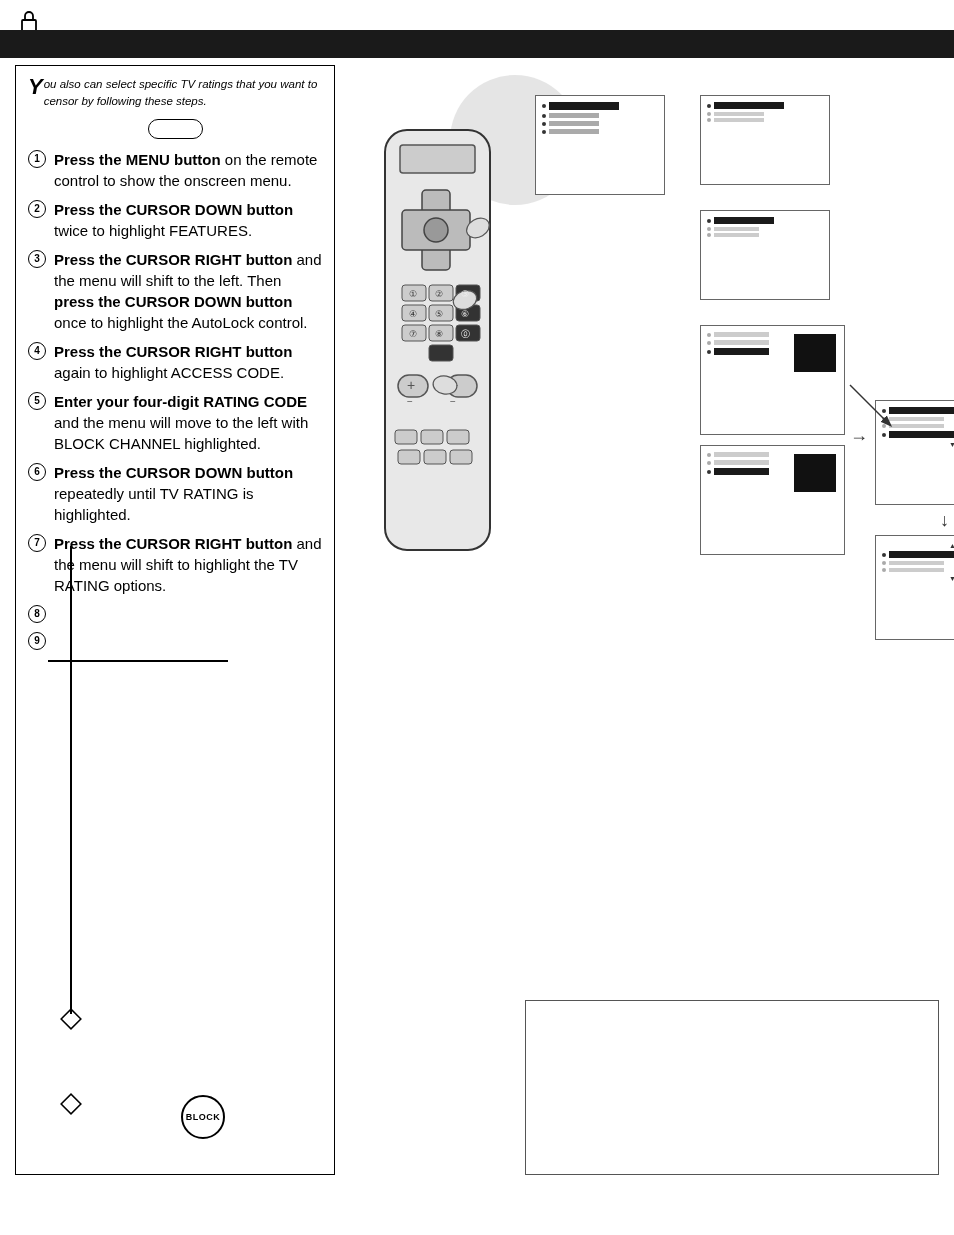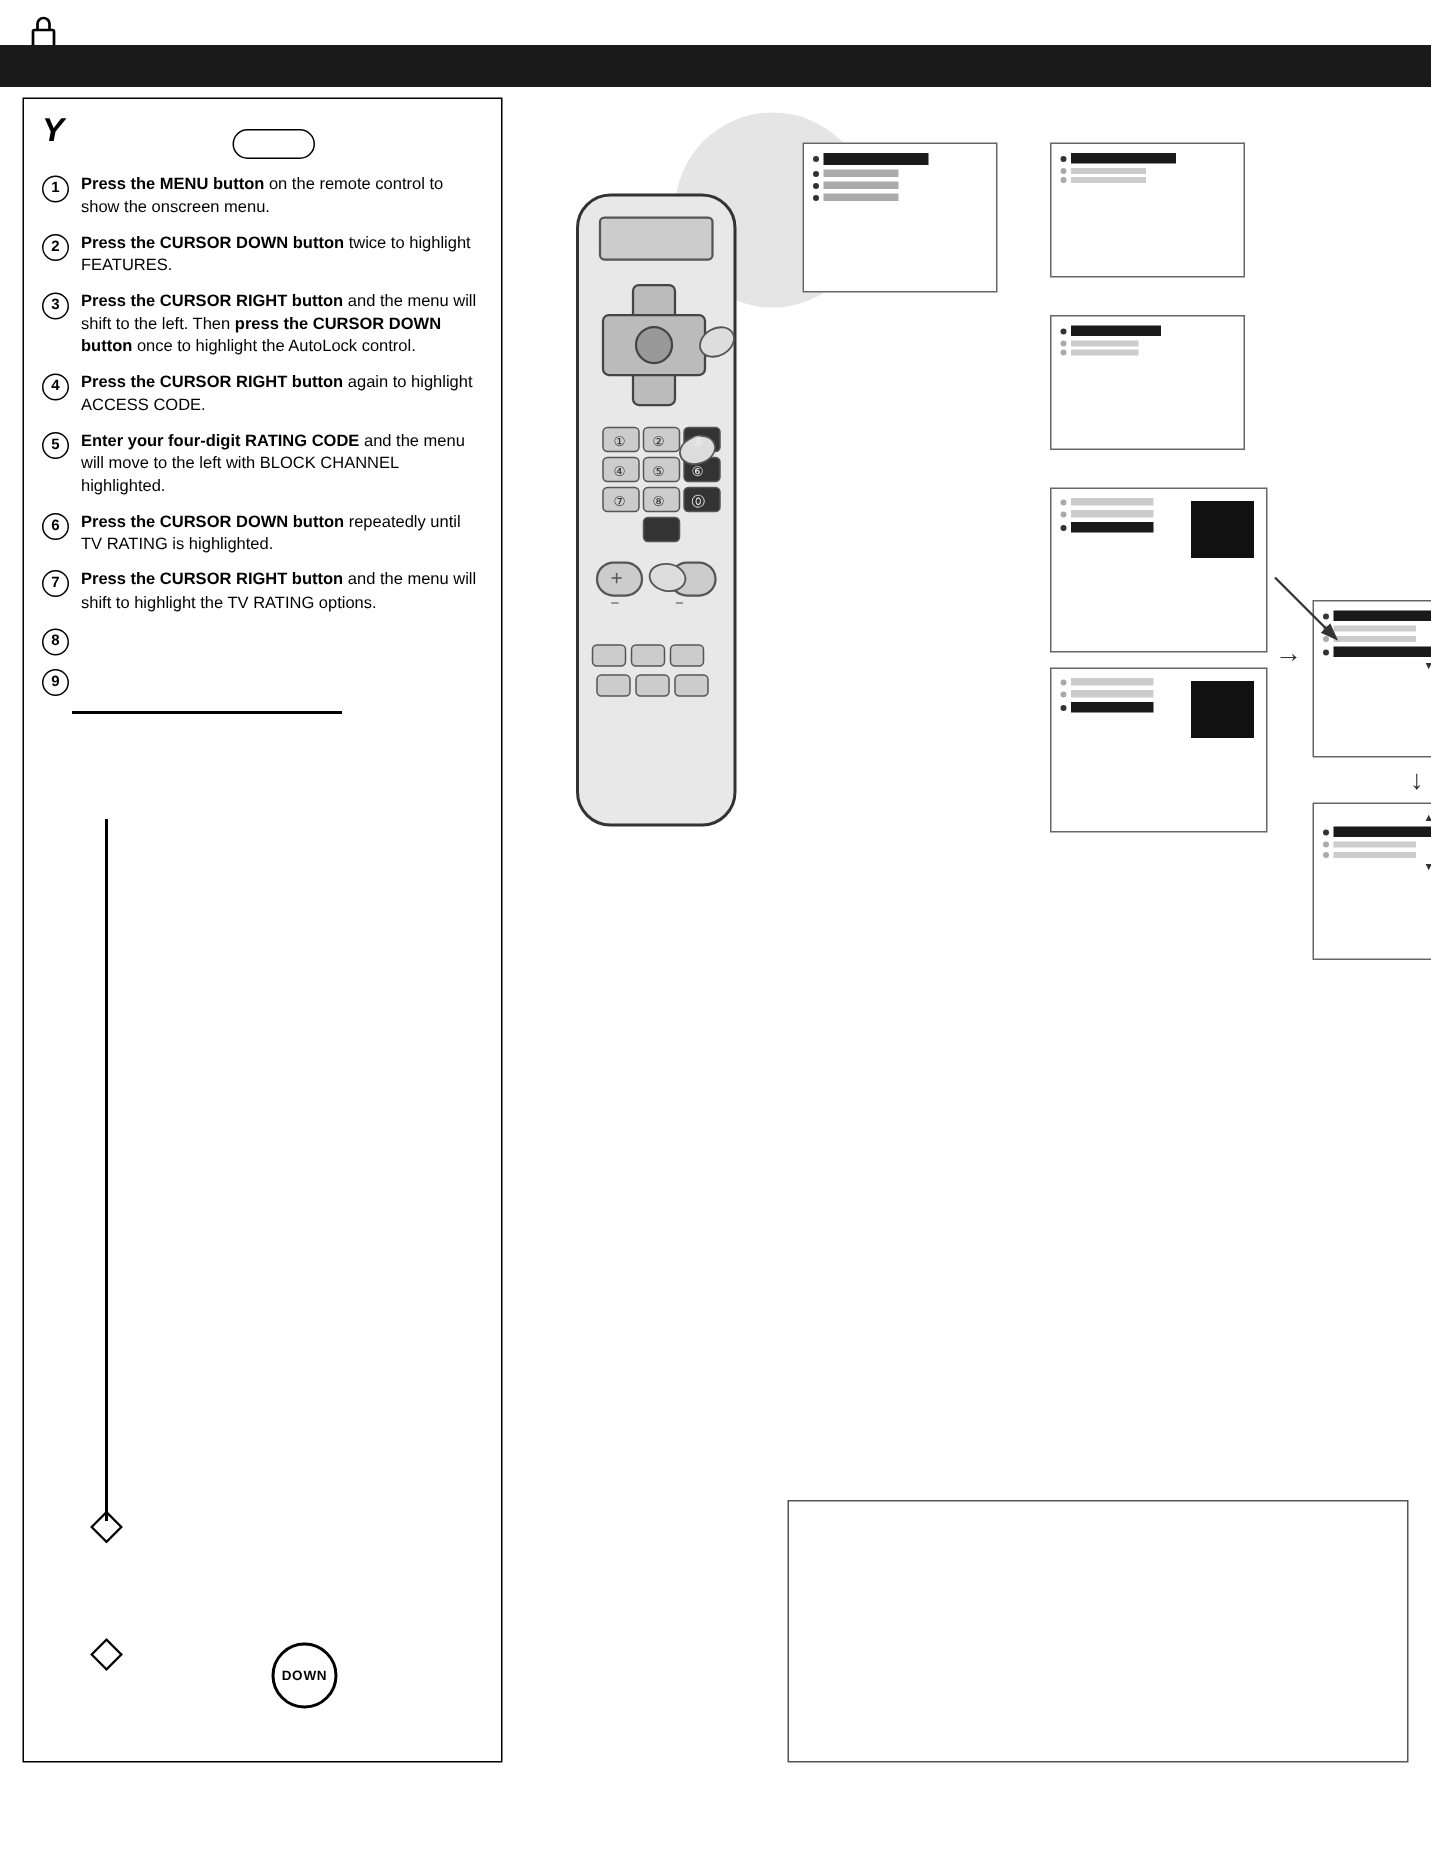--- a/index.html
+++ b/index.html
@@ -107,21 +107,21 @@
       display: flex;
       align-items: center;
       justify-content: center;
       font-size: 10px;
       font-weight: bold;
       flex-shrink: 0;
     }
 
     .step-text {
       flex: 1;
-      font-size: 11px;
+      font-size: 15px;
     }
 
     .step-text strong {
       font-weight: bold;
     }
 
     .divider-line {
       width: 180px;
       height: 1.5px;
       background: #000;
@@ -218,20 +218,21 @@
   </div>
 </div>
 
 <div class="header-bar"></div>
 
 <div class="left-panel">
   <div class="left-panel-inner">
 
     <div class="intro-text">
       <span style="font-size:22px;font-style:italic;font-weight:bold;float:left;margin-right:1px;line-height:1;">Y</span>
+      <span>ou also can select specific TV ratings that you want to censor by following these steps.</span>
     </div>
 
     <div class="menu-button-illustration">
       <div class="menu-btn-shape"></div>
     </div>
 
     <div class="step">
       <div class="step-number">
         <div class="step-circle">1</div>
       </div>
@@ -321,21 +322,21 @@
   </div>
 
   <div style="position:absolute; bottom:55px; left:44px;">
     <svg width="22" height="22" viewBox="0 0 22 22">
       <rect x="4" y="4" width="14" height="14" fill="none" stroke="#000" stroke-width="1.5" transform="rotate(45 11 11)"></rect>
     </svg>
   </div>
 
   <div class="stop-button-container">
     <div class="stop-button">
-      <span>DOWN</span>
+      <span>BLOCK</span>
     </div>
   </div>
 
 </div>
 
 <div class="right-panel">
 
   <div class="bg-circle"></div>
 
   <div class="remote-svg-area">

